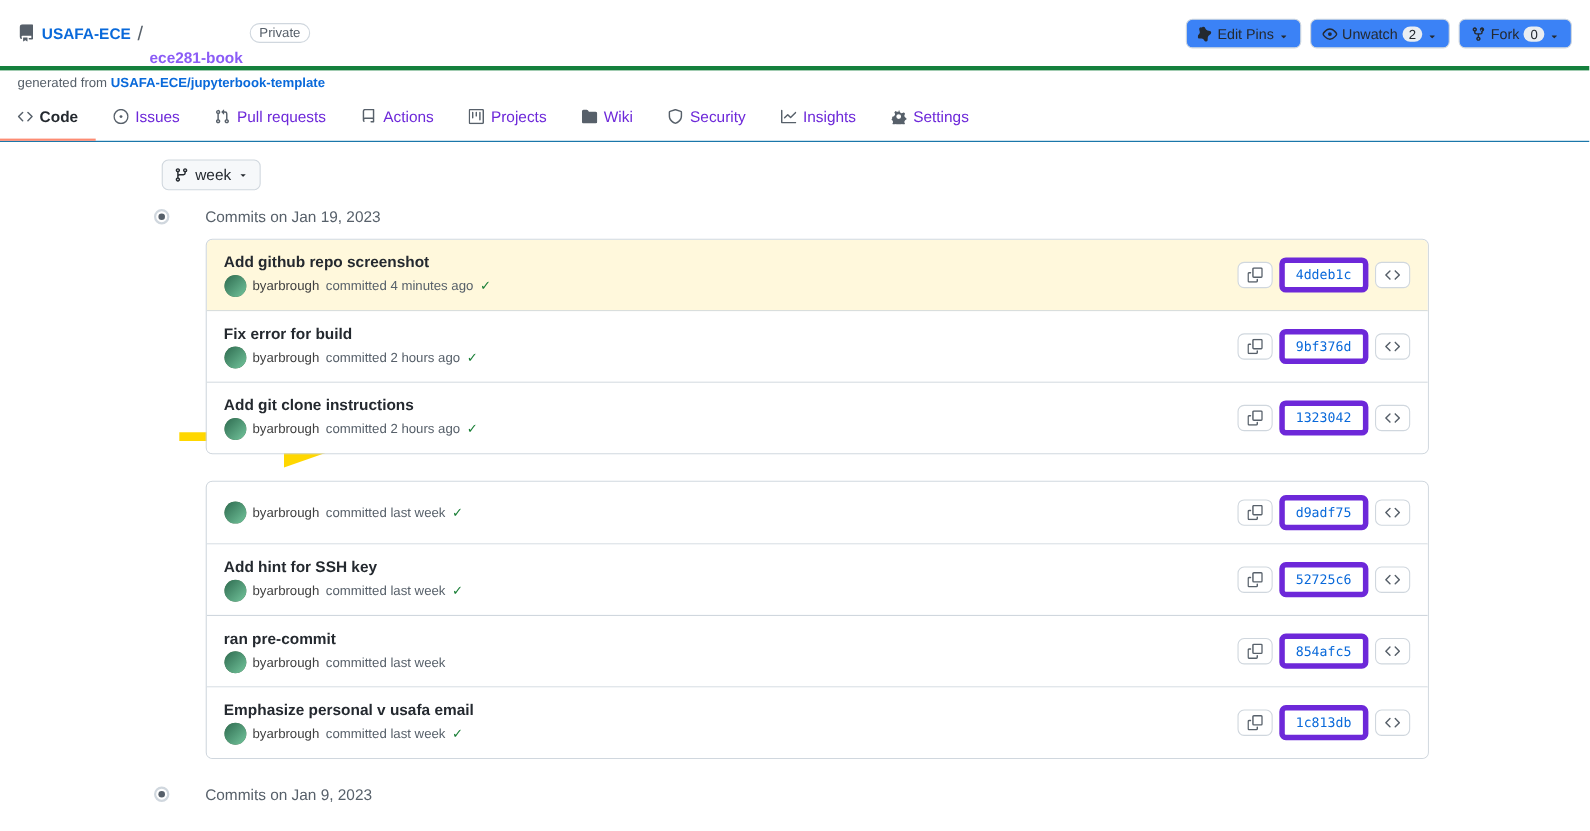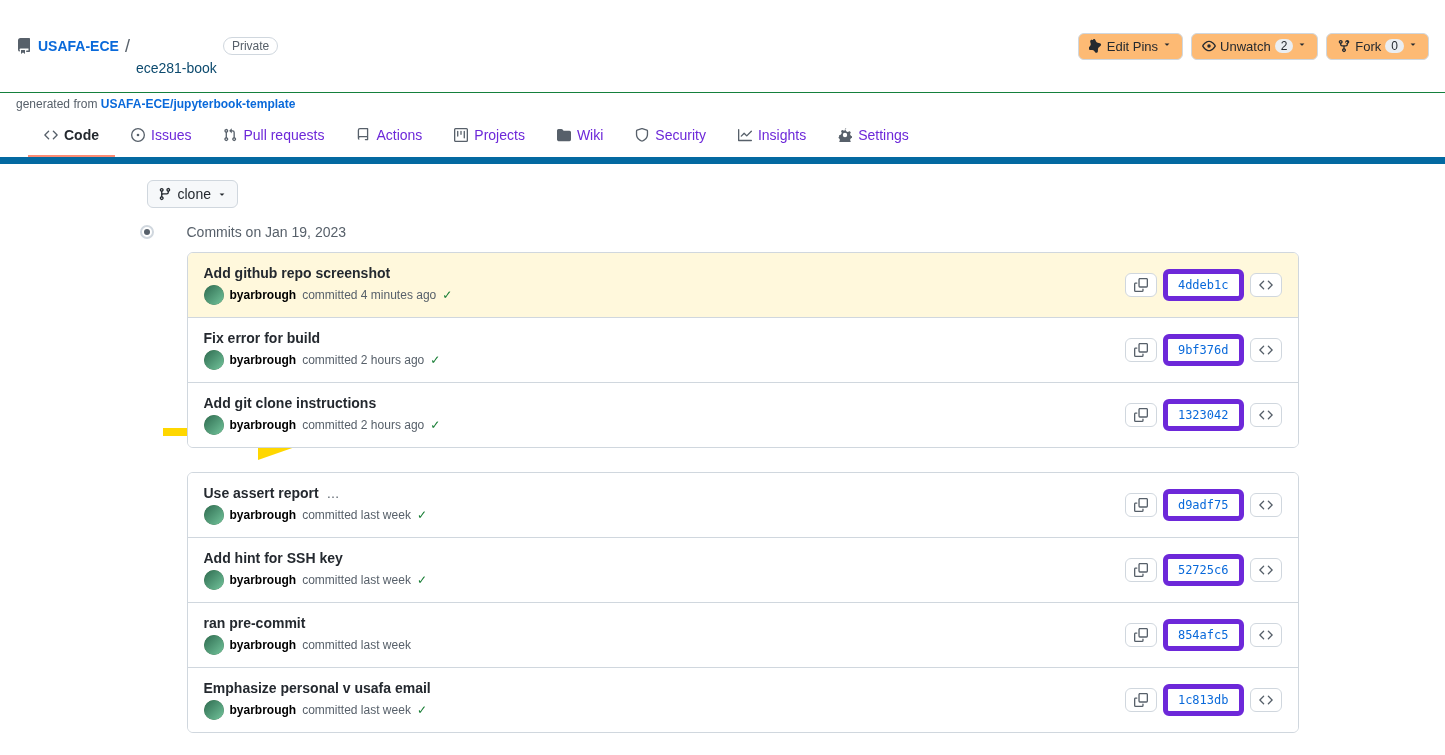--- a/index.html
+++ b/index.html
@@ -3,53 +3,53 @@
   <meta charset="utf-8">
   <style>
     * { box-sizing: border-box; margin: 0; padding: 0; }
     body { font-family: -apple-system, BlinkMacSystemFont, "Segoe UI", Helvetica, Arial, sans-serif; font-size: 14px; color: #24292f; background: #fff; }
 
     
     .top-bar {
       display: flex;
       align-items: center;
       justify-content: space-between;
-      padding: 16px 16px;
-      border-bottom: 1px solid #15803d;
+      padding: 0 16px;
+      border-bottom: 4px solid #15803d;
     }
     .top-bar-left {
       display: flex;
       align-items: center;
       gap: 6px;
       font-size: 14px;
     }
     .org-name { color: #0969da; font-weight: 600; text-decoration: none; }
-    .repo-name { color: #0c4a6e; font-weight: 400; text-decoration: none; margin-top: 44px; }
+    .repo-name { color: #8b5cf6; font-weight: 700; text-decoration: none; margin-top: 44px; }
     .separator { color: #57606a; font-weight: 300; font-size: 18px; }
     .private-badge {
       border: 1px solid #d0d7de;
       border-radius: 20px;
       padding: 1px 8px;
       font-size: 12px;
       color: #57606a;
       font-weight: 500;
     }
     .top-bar-right {
       display: flex;
       align-items: center;
       gap: 8px;
     }
     .top-btn {
       display: flex;
-      align-items: flex-start;
+      align-items: flex-end;
       gap: 4px;
       padding: 5px 10px;
       border: 1px solid #d0d7de;
       border-radius: 6px;
-      background: #fdba74;
+      background: #3b82f6;
       font-size: 13px;
       cursor: pointer;
       color: #24292f;
     }
     .top-btn .count-badge {
       background: #eaeef2;
       border-radius: 20px;
       padding: 0 6px;
       font-size: 12px;
     }
@@ -59,22 +59,22 @@
       padding: 4px 16px 0 16px;
       font-size: 12px;
       color: #57606a;
     }
     .generated-from a { color: #0969da; text-decoration: none; font-weight: bold; }
 
     
     .nav-tabs {
       display: flex;
       align-items: flex-end;
-      padding: 0 28px;
-      border-bottom: 7px solid #0369a1;
+      padding: 0 0;
+      border-bottom: 1px solid #0369a1;
       gap: 0;
       margin-top: 4px;
     }
     .nav-tab {
       display: flex;
       align-items: center;
       gap: 6px;
       padding: 12px 16px;
       font-size: 14px;
       color: #6d28d9;
@@ -180,21 +180,21 @@
       border-radius: 50%;
       background: #4a7c59;
       display: inline-flex; align-items: center; justify-content: center;
       overflow: hidden;
     }
     .commit-avatar-img {
       width: 20px; height: 20px;
       border-radius: 50%;
       background: linear-gradient(135deg, #2d6a4f, #74c69d);
     }
-    .commit-author { color: #000000; font-weight: 700; }
+    .commit-author { color: #404040; font-weight: 400; }
     .check-icon { color: #1a7f37; font-size: 12px; }
     .commit-right {
       display: flex;
       align-items: center;
       gap: 6px;
     }
     .copy-btn {
       padding: 4px 8px;
       border: 1px solid #d0d7de;
       border-radius: 6px;
@@ -352,21 +352,21 @@
       </marker>
     </defs>
     <line x1="10" y1="40" x2="185" y2="40" stroke="#FFD700" stroke-width="8" marker-end="url(#arrowhead)"></line>
   </svg>
 
   
   <div class="branch-selector">
     <svg width="14" height="14" viewBox="0 0 16 16" fill="currentColor">
         <path fill-rule="evenodd" d="M11.75 2.5a.75.75 0 100 1.5.75.75 0 000-1.5zm-2.25.75a2.25 2.25 0 113 2.122V6A2.5 2.5 0 0110 8.5H6a1 1 0 00-1 1v1.128a2.251 2.251 0 11-1.5 0V5.372a2.25 2.25 0 111.5 0v1.836A2.492 2.492 0 016 7h4a1 1 0 001-1v-.628A2.25 2.25 0 019.5 3.25zM4.25 12a.75.75 0 100 1.5.75.75 0 000-1.5zM3.5 3.25a.75.75 0 111.5 0 .75.75 0 01-1.5 0z"></path>
       </svg>
-    <span>clone</span>
+    <span>week</span>
     <svg width="10" height="10" viewBox="0 0 16 16" fill="currentColor">
         <path d="M4.427 7.427l3.396 3.396a.25.25 0 00.354 0l3.396-3.396A.25.25 0 0011.396 7H4.604a.25.25 0 00-.177.427z"></path>
       </svg>
   </div>
 
   
   <div class="timeline">
 
     <div class="timeline-group">
       <div class="timeline-header">
@@ -459,21 +459,20 @@
           </div>
         </div>
       </div>
     </div>
 
     <div class="timeline-group">
       <div class="commit-list">
 
         <div class="commit-item">
           <div class="commit-left">
-            <div class="commit-title">Use assert report &nbsp;<span style="color:#57606a;font-weight:400;font-size:13px;">…</span></div>
             <div class="commit-meta">
               <div class="commit-avatar">
                 <div class="commit-avatar-img"></div>
               </div>
               <span class="commit-author">byarbrough</span>
               <span>committed last week</span>
               <span class="check-icon">✓</span>
             </div>
           </div>
           <div class="commit-right">

